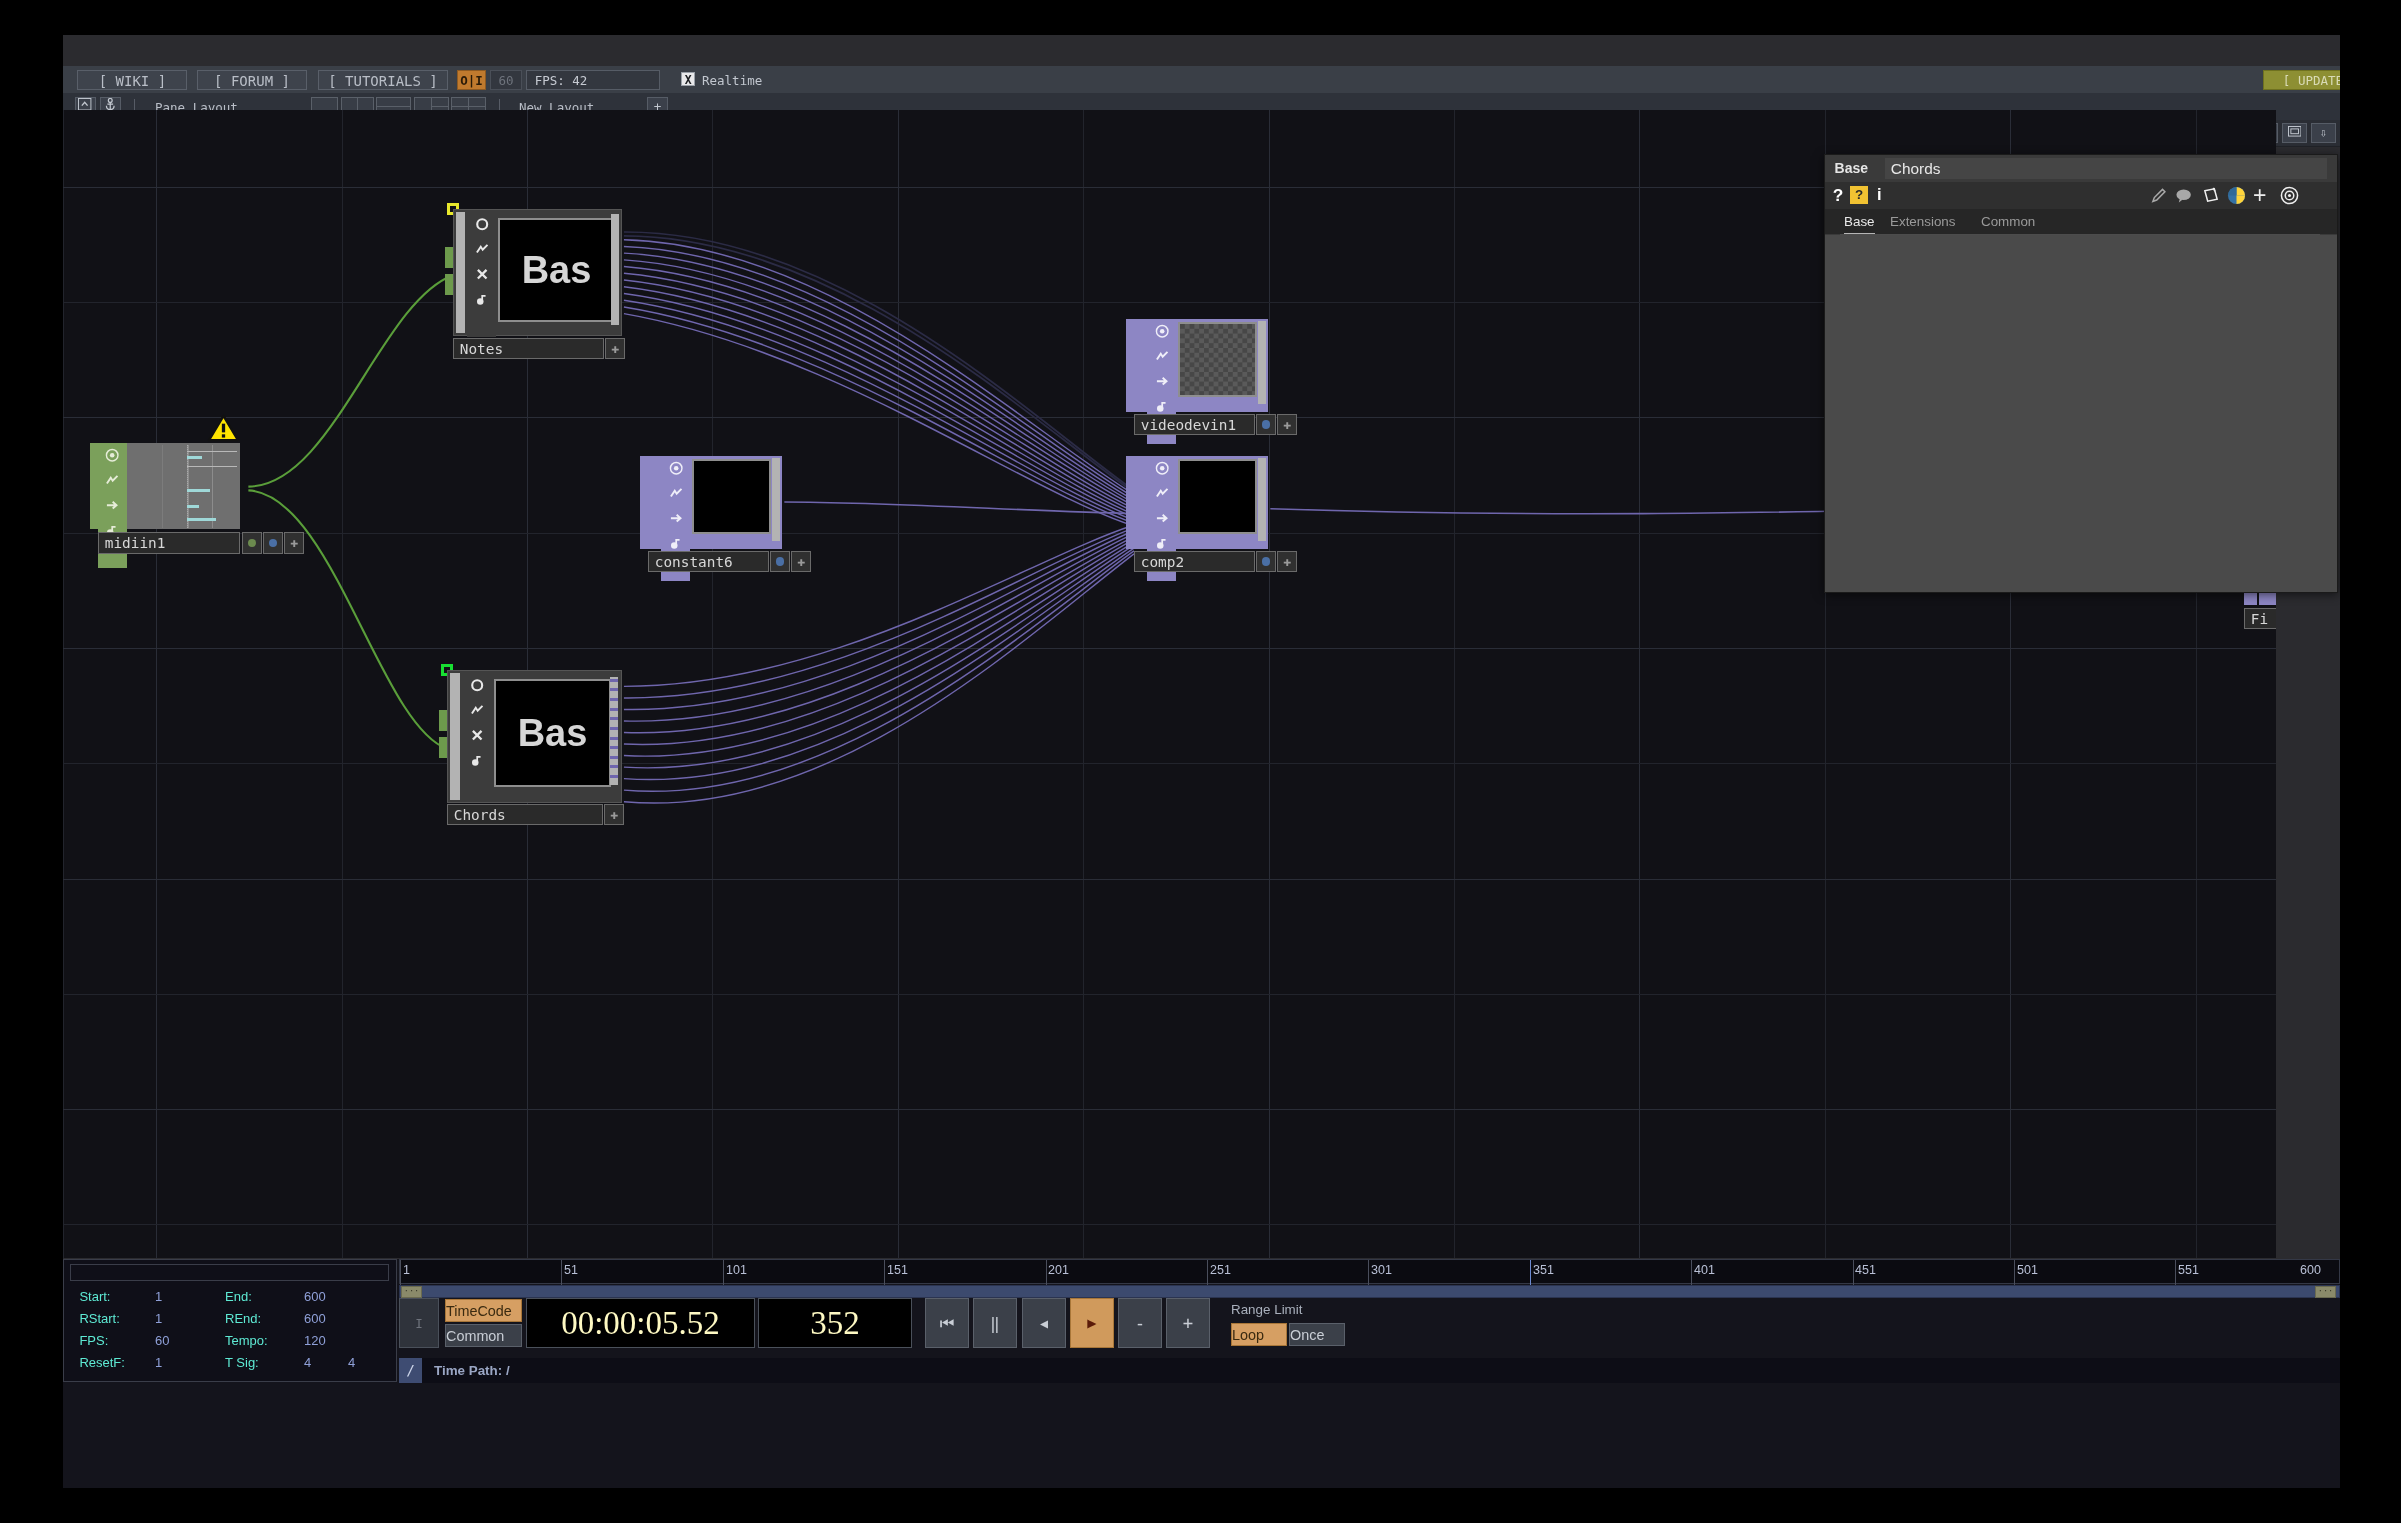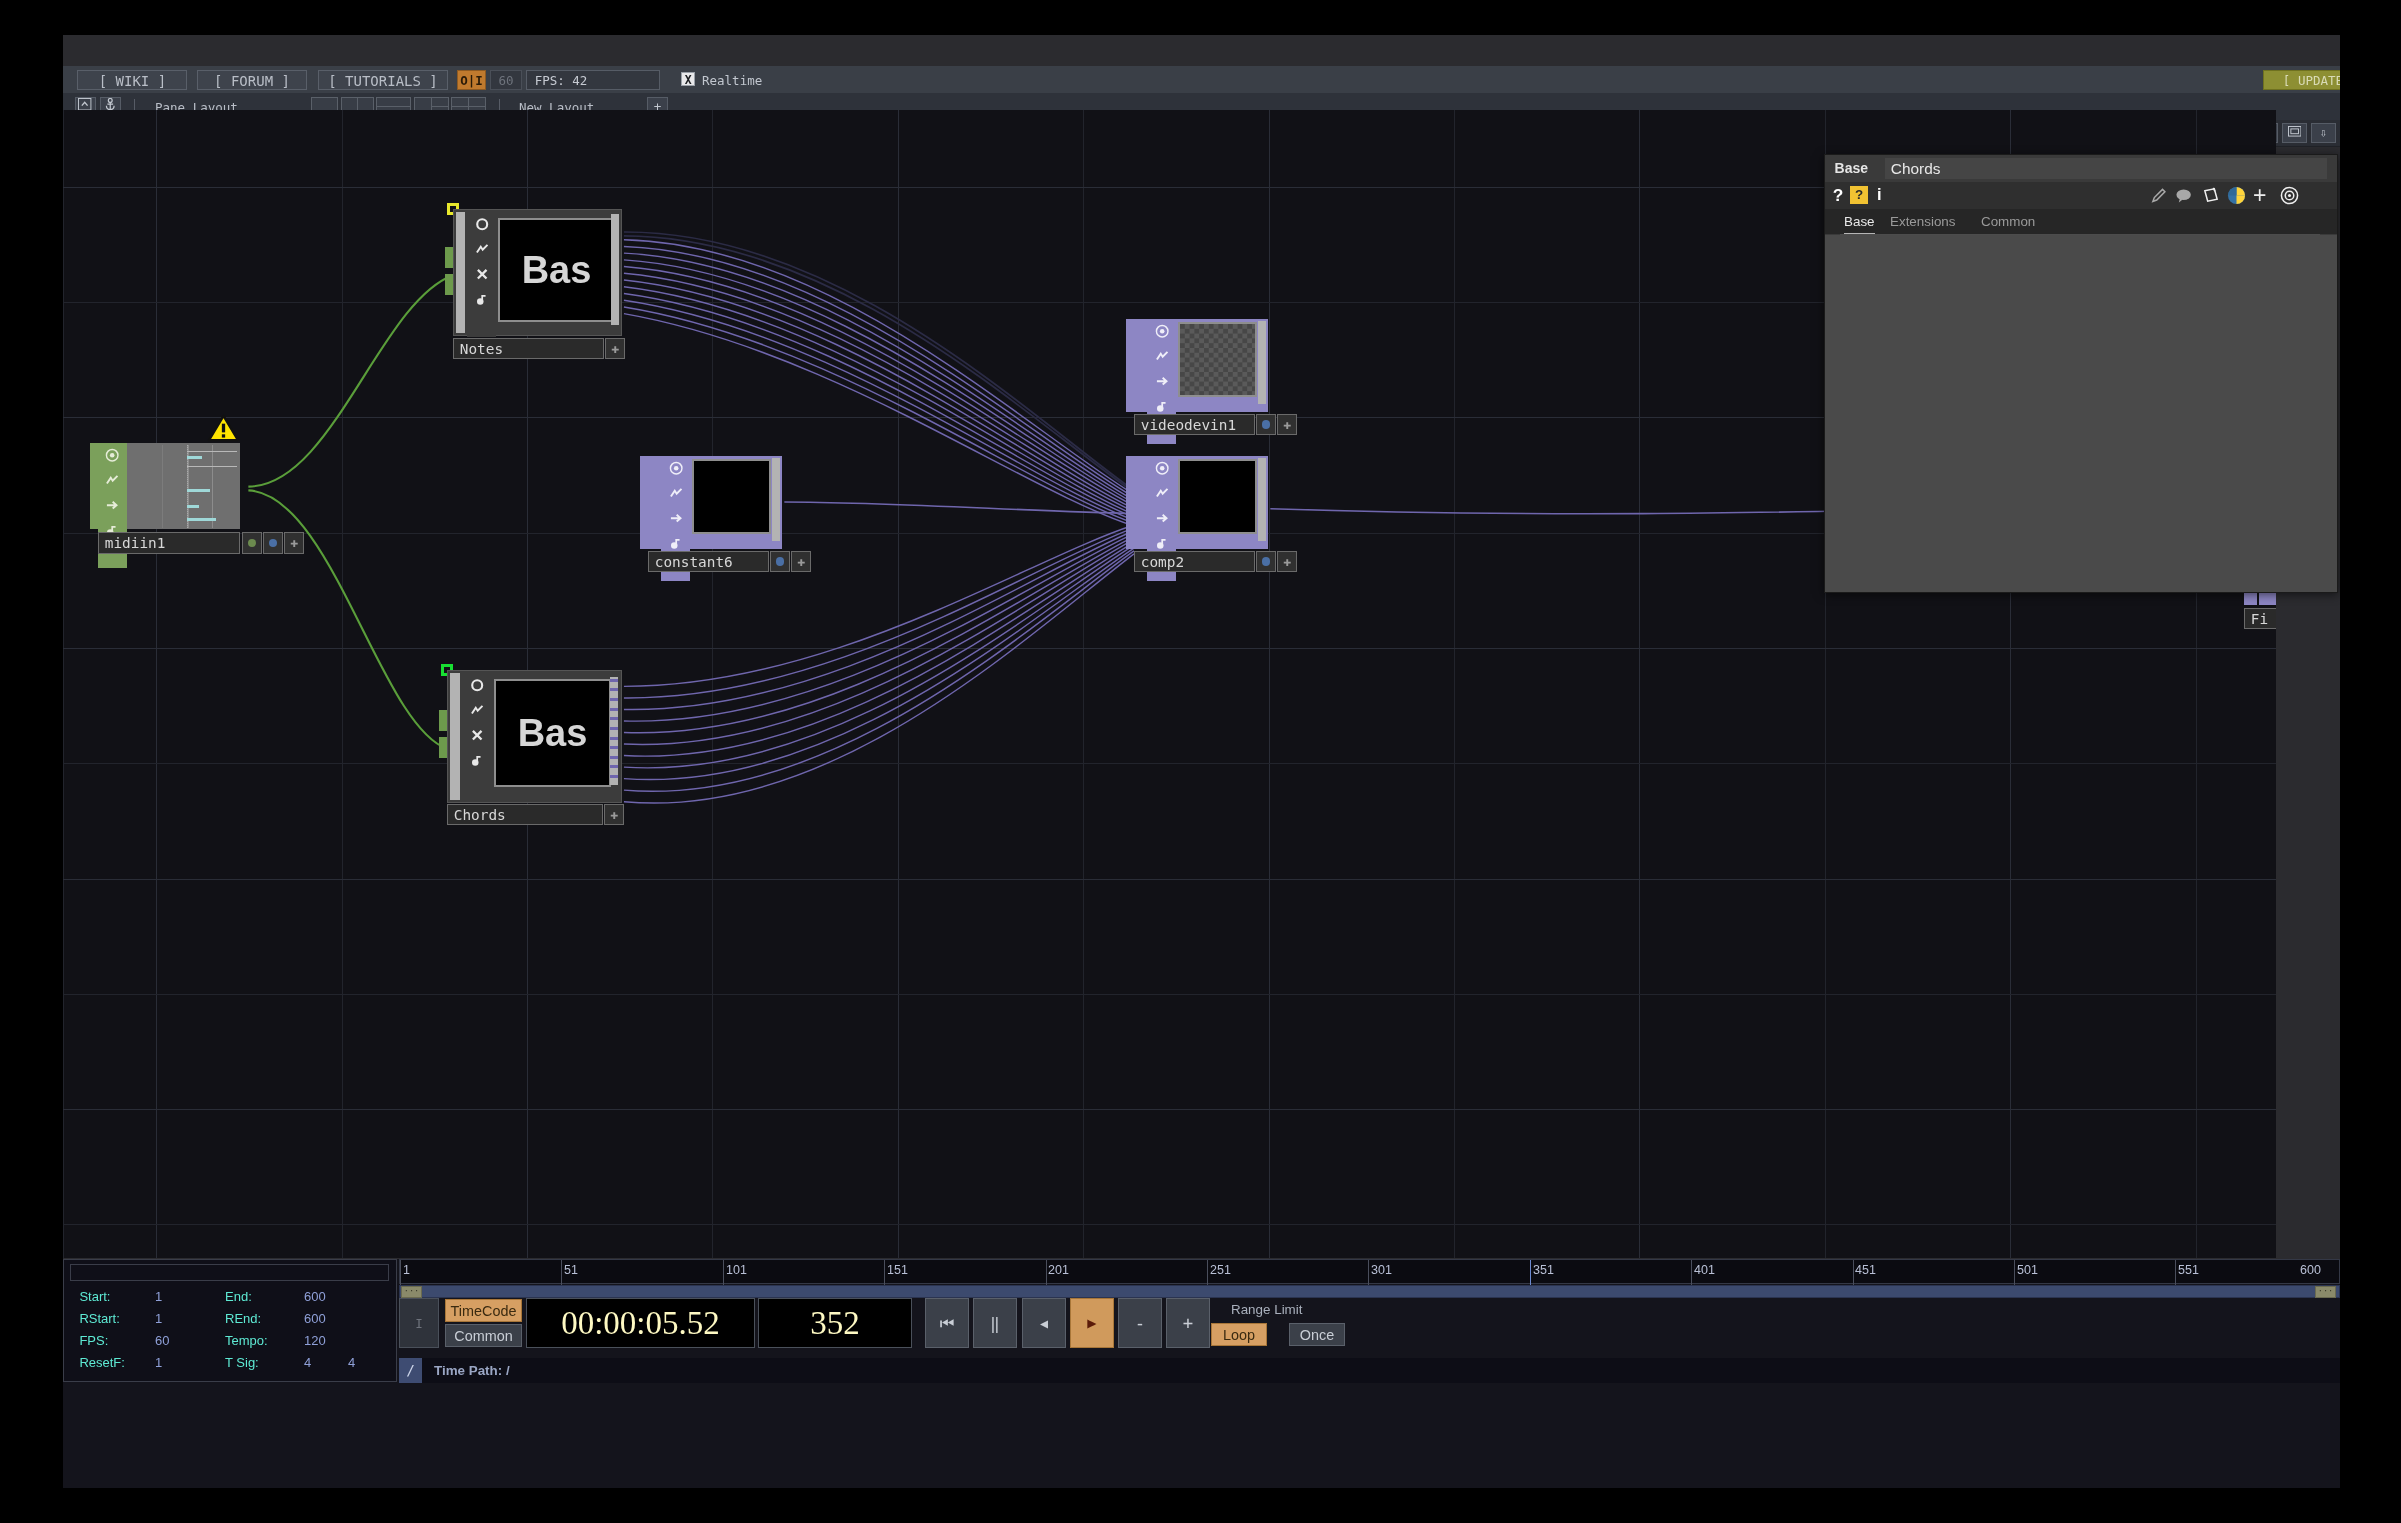--- a/index.html
+++ b/index.html
@@ -110,21 +110,21 @@
   .rtick{position:absolute;top:0;width:1px;height:25px;background:#4a4e5c;}
   .rlab{position:absolute;top:2.9px;color:#b9c0d6;font-size:12.5px;font-family:"Liberation Sans",sans-serif;}
   .rbar{position:absolute;left:336px;top:26px;width:1941px;height:13.4px;background:#3c4a6e;border:1px solid #2b3450;box-sizing:border-box;}
   .rhandle{position:absolute;top:27px;width:21px;height:11.5px;background:#8a8a6a;border:1px solid #6a6a50;box-sizing:border-box;
     color:#3a3a2a;font-size:8.6px;text-align:center;line-height:9.6px;}
 
   .tctl{position:absolute;left:336px;top:39px;width:1941px;height:58px;}
   .tbtn2{position:absolute;top:0;height:50px;background:#3b4049;border:1px solid #5a606a;
     box-sizing:border-box;color:#c9ced6;display:flex;align-items:center;justify-content:center;}
   .tbtn2.on{background:#d09a5c;border-color:#a87638;color:#3a2a10;}
-  .modebtn{position:absolute;height:23px;line-height:23px;text-align:center;font-size:14.4px;
+  .modebtn{position:absolute;height:23px;line-height:23px;font-size:14.4px;
     font-family:"Liberation Sans",sans-serif;background:#3b4049;border:1px solid #5a606a;box-sizing:border-box;color:#c9ced6;}
   .modebtn.on{background:#d69f63;border-color:#a87638;color:#3a2a10;}
   .tcdisp{position:absolute;top:0;height:50px;background:#000;border:1px solid #4a505a;box-sizing:border-box;
     color:#fef9c3;font-family:Liberation Serif, serif;display:flex;align-items:center;justify-content:center;}
   .rangelab{position:absolute;color:#a9b0bc;font-size:13.4px;font-family:"Liberation Sans",sans-serif;}
 
   .tpath{position:absolute;left:336px;top:99px;width:1941px;height:25px;background:#0d0d16;}
   .tpath .slash{position:absolute;left:0;top:0;width:23px;height:25px;background:#3e4c72;color:#cdd6ea;
     font-size:14.4px;text-align:center;line-height:25px;}
   .tpath .txt{position:absolute;left:35px;top:0;height:25px;line-height:25px;color:#9aa6c4;font-size:13.4px;
@@ -676,21 +676,21 @@
      <div class="modebtn" style="left:46px;top:26px;width:77px;">Common</div>
      <div class="tcdisp" style="left:127px;width:229px;font-size:33px;">00:00:05.52</div>
      <div class="tcdisp" style="left:359px;width:154px;font-size:33px;">352</div>
      <div class="tbtn2" style="left:526px;width:44px;font-size:16.3px;">⏮</div>
      <div class="tbtn2" style="left:574px;width:44px;font-size:16.3px;">‖</div>
      <div class="tbtn2" style="left:623px;width:44px;font-size:13.4px;">◀</div>
      <div class="tbtn2 on" style="left:671px;width:44px;font-size:15.4px;color:#5a1a08;">▶</div>
      <div class="tbtn2" style="left:719px;width:44px;font-size:17.3px;">-</div>
      <div class="tbtn2" style="left:767px;width:44px;font-size:17.3px;">+</div>
      <div class="rangelab" style="left:832px;top:3.8px;">Range Limit</div>
-     <div class="modebtn on" style="left:812px;top:25px;width:56px;">Loop</div>
+     <div class="modebtn on" style="left:832px;top:25px;width:56px;">Loop</div>
      <div class="modebtn" style="left:890px;top:25px;width:56px;">Once</div>
    </div>
 
    <div class="tpath">
      <div class="slash">/</div>
      <div class="txt">Time Path: /</div>
    </div>
    <div class="bottomfill"></div>
  </div>
 

